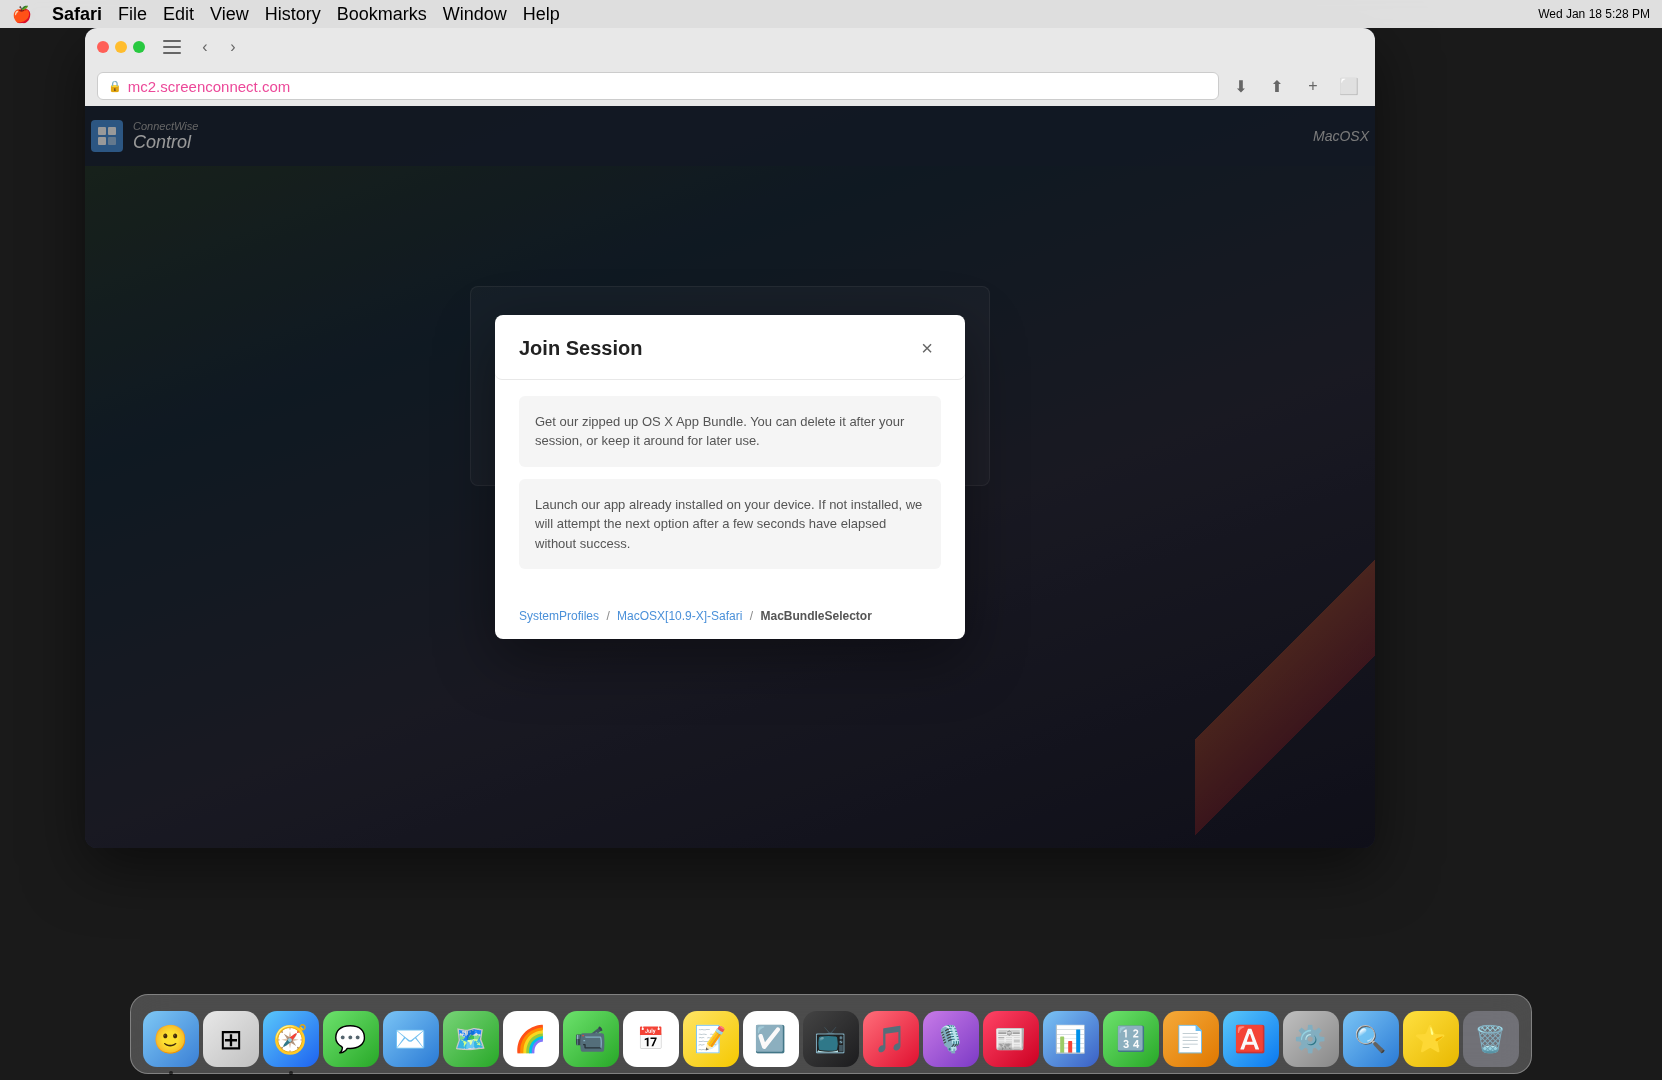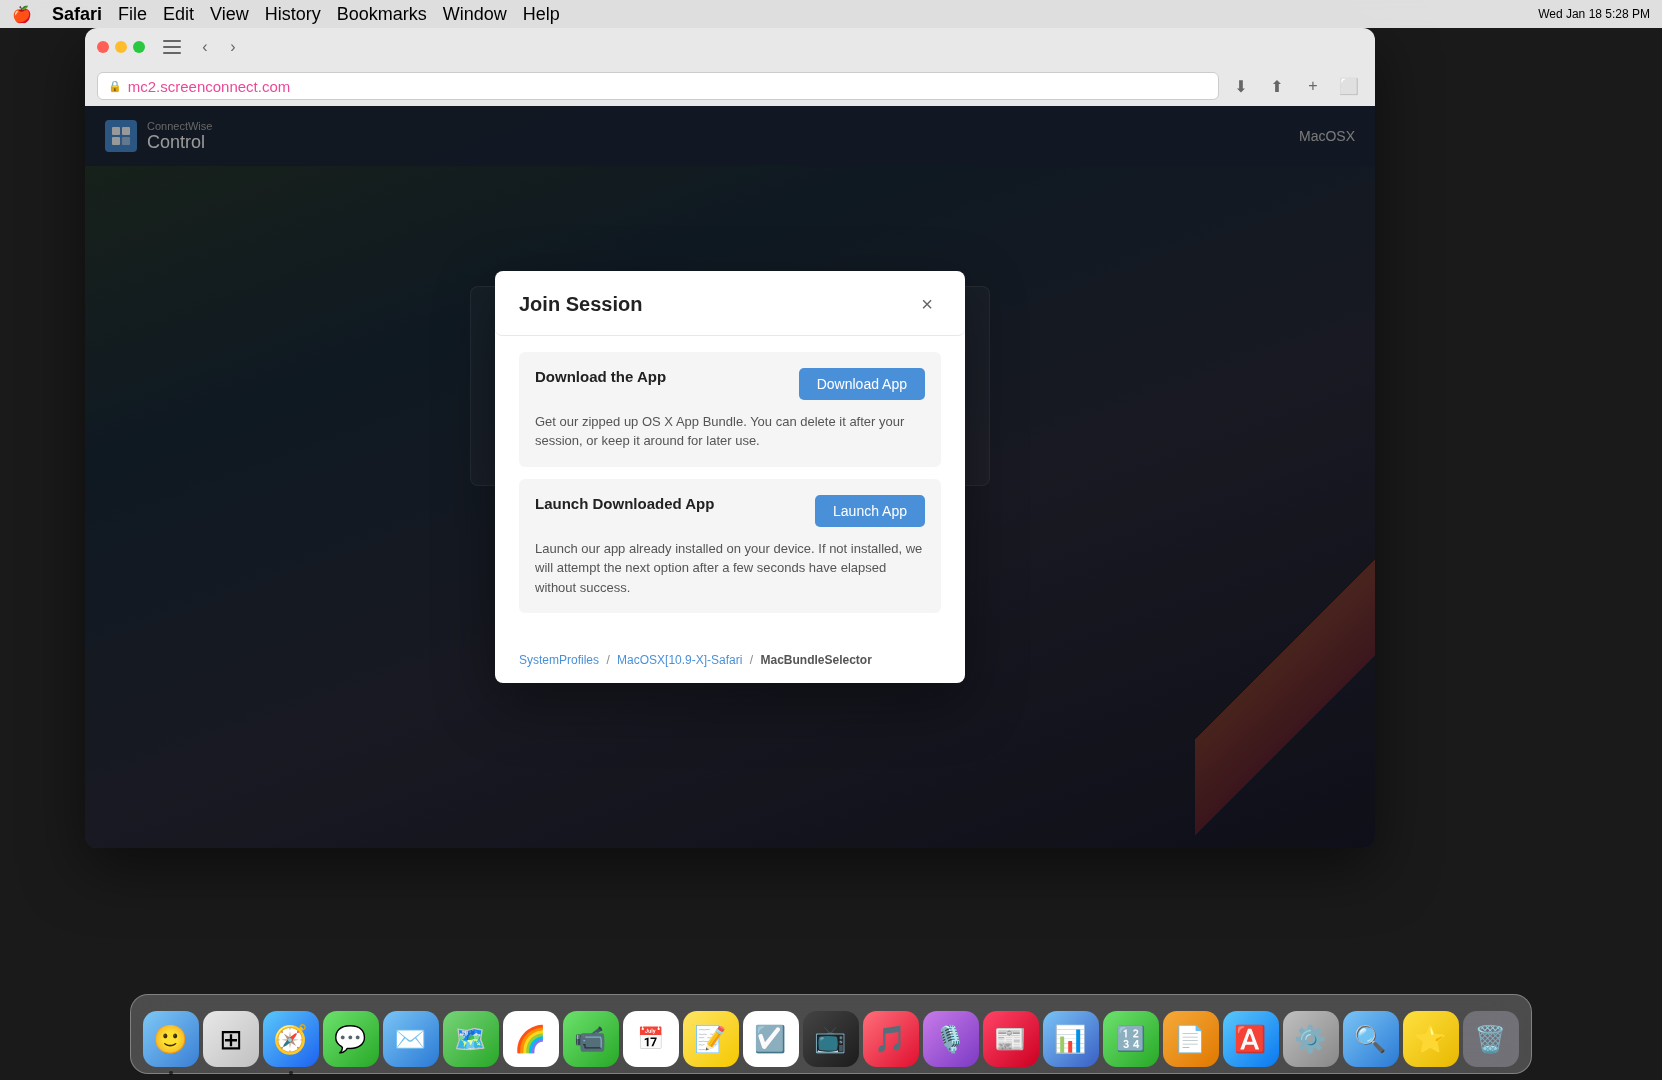--- a/index.html
+++ b/index.html
@@ -168,22 +168,23 @@
     
     .site-header {
       position: absolute;
       top: 0;
       left: 0;
       right: 0;
       height: 60px;
       background: rgba(30,40,60,0.9);
       display: flex;
       align-items: center;
-      padding: 0 20px;
+      padding: 0 6px;
       z-index: 10;
+      font-style: italic;
     }
     .logo-area {
       display: flex;
       align-items: center;
       gap: 10px;
     }
     .logo-icon {
       width: 32px;
       height: 32px;
       background: #4a90d9;
@@ -463,32 +464,24 @@
 
     <div class="modal-overlay">
       <div class="modal">
         <div class="modal-header">
           <span class="modal-title">Join Session</span>
           <button class="modal-close">×</button>
         </div>
         <div class="modal-body">
 
           <div class="option-card">
-            <div class="option-top">
-              <span class="option-title">Download the App</span>
-              <button class="btn-download">Download App</button>
-            </div>
             <p class="option-desc">Get our zipped up OS X App Bundle. You can delete it after your session, or keep it around for later use.</p>
           </div>
 
           <div class="option-card">
-            <div class="option-top">
-              <span class="option-title">Launch Downloaded App</span>
-              <button class="btn-launch">Launch App</button>
-            </div>
             <p class="option-desc">Launch our app already installed on your device. If not installed, we will attempt the next option after a few seconds have elapsed without success.</p>
           </div>
         </div>
         <div class="modal-footer">
           <a class="footer-link">SystemProfiles</a>
           <span class="footer-separator">/</span>
           <a class="footer-link">MacOSX[10.9-X]-Safari</a>
           <span class="footer-separator">/</span>
           <span class="footer-plain">MacBundleSelector</span>
         </div>

